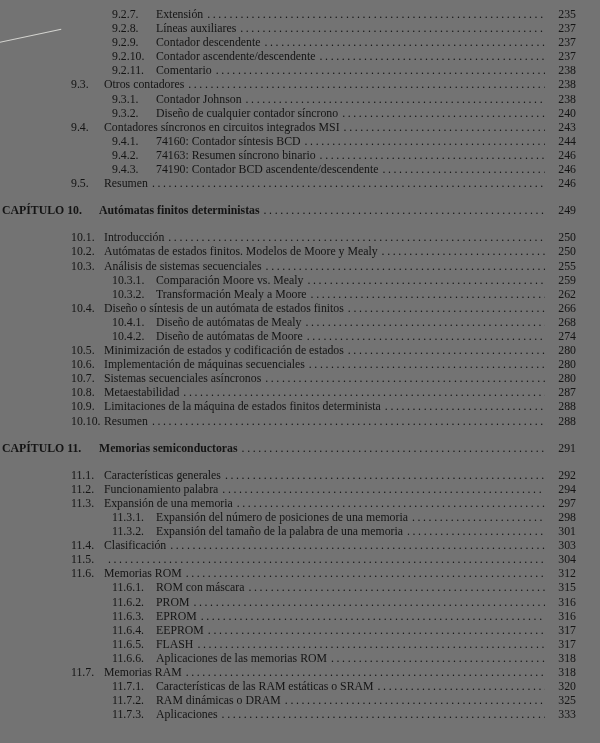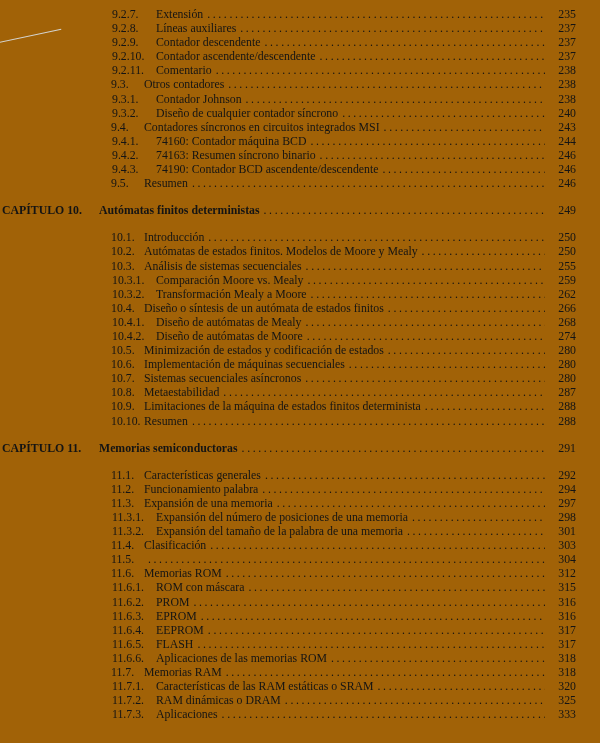--- a/index.html
+++ b/index.html
@@ -1,21 +1,21 @@
 <!DOCTYPE html>
 <html><head>
 <meta charset="utf-8">
 <style>
   html, body { margin: 0; padding: 0; background: #e8e8e6; }
   .page {
     position: relative;
     width: 600px;
     height: 743px;
     margin: 0 auto;
-    background: #a16207;
+    background: #737373;
     color: #141414;
     font-family: "Liberation Serif", serif;
     font-size: 11.8px;
     line-height: 14.1px;
     box-sizing: border-box;
     padding: 7px 24px 8px 2px;
     overflow: hidden;
   }
   .artifact {
     position: absolute;
@@ -38,21 +38,21 @@
     white-space: nowrap;
     margin: 0 3px 0 4px;
     font-weight: normal;
   }
   .dots::after {
     content: "................................................................................................................................................................................................................................................";
     letter-spacing: 2.6px;
   }
   .pg { flex: none; min-width: 28px; text-align: right; font-weight: normal; }
   .sec    { padding-left: 69px; }
-  .sec .num    { width: 33px; margin-left: 40px; }
+  .sec .num    { width: 33px; }
   .subsec { padding-left: 110px; }
   .subsec .num { width: 44px; }
   .chapter { font-weight: bold; margin: 13px 0; align-items: flex-end; }
   .chapter .num { width: 97px; }
 </style>
 </head>
 <body>
 
 <div class="page">
   <div class="artifact"></div>
@@ -106,21 +106,21 @@
         <span class="pg">240</span>
       </div>
       <div class="row sec">
         <span class="num">9.4.</span>
         <span class="title">Contadores síncronos en circuitos integrados MSI</span>
         <span class="dots"></span>
         <span class="pg">243</span>
       </div>
       <div class="row subsec">
         <span class="num">9.4.1.</span>
-        <span class="title">74160: Contador máquina BCD</span>
+        <span class="title">74160: Contador síntesis BCD</span>
         <span class="dots"></span>
         <span class="pg">244</span>
       </div>
       <div class="row subsec">
         <span class="num">9.4.2.</span>
         <span class="title">74163: Resumen síncrono binario</span>
         <span class="dots"></span>
         <span class="pg">246</span>
       </div>
       <div class="row subsec">

